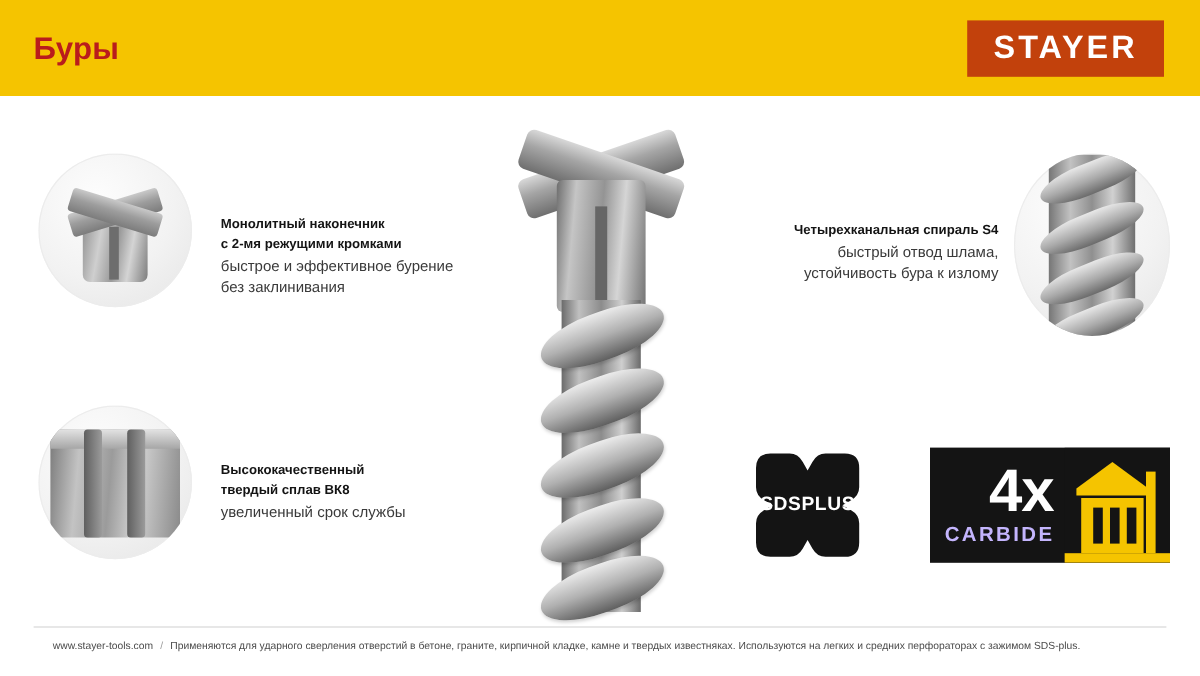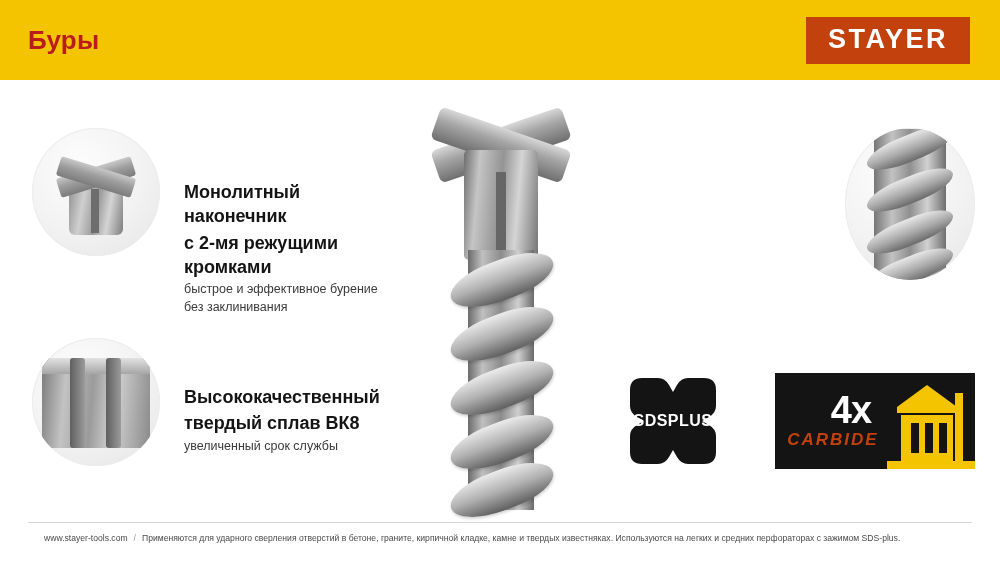--- a/index.html
+++ b/index.html
@@ -196,21 +196,21 @@
   
   .feature {
     position: absolute;
     font-size: 12.5px;
     line-height: 1.42;
     color: #3a3a3a;
   }
   .feature .f-title {
     font-weight: bold;
     color: #141414;
-    font-size: 18px;
+    font-size: 11px;
     line-height: 1.35;
     display: block;
     margin-bottom: 2px;
   }
   .feature.left { text-align: left; }
   .feature.right { text-align: right; }
 
   .feature-1 { left: 184px; top: 100px;  width: 200px; }
   .feature-2 { left: 184px; top: 305px;  width: 200px; }
   .feature-3 { left: 600px; top: 105px;  width: 232px; }
@@ -248,32 +248,31 @@
     flex: 0 0 112px;
     display: flex;
     flex-direction: column;
     align-items: center;
     justify-content: center;
     padding-left: 4px;
   }
   .cb-4x {
     color: #ffffff;
     font-weight: bold;
-    font-size: 38px;
+    font-size: 50px;
     line-height: 0.95;
     letter-spacing: -1px;
     margin-left: 36px;
   }
   .cb-carbide {
-    color: #c2410c;
+    color: #c4b5fd;
     font-weight: bold;
     font-size: 17px;
     letter-spacing: 2px;
     margin-top: 2px;
-    font-style: italic;
   }
   .cb-right {
     flex: 1;
     position: relative;
     height: 96px;
   }
 
   
   .footer-rule {
     position: absolute;
@@ -354,20 +353,25 @@
       <div>быстрое и эффективное бурение</div>
       <div>без заклинивания</div>
     </div>
 
     <div class="feature left feature-2">
       <span class="f-title">Высококачественный</span>
       <span class="f-title">твердый сплав ВК8</span>
       <div>увеличенный срок службы</div>
     </div>
 
+    <div class="feature right feature-3">
+      <span class="f-title">Четырехканальная спираль S4</span>
+      <div>быстрый отвод шлама,</div>
+      <div>устойчивость бура к излому</div>
+    </div>
 
     <div class="sds-badge">
       <svg width="90" height="90" viewBox="0 0 90 90">
         <path d="M14 2 H30 Q37 2 41 9 L45 16 L49 9 Q53 2 60 2 H76 Q88 2 88 14 V30 Q88 37 81 41 L74 45 L81 49 Q88 53 88 60 V76 Q88 88 76 88 H60 Q53 88 49 81 L45 74 L41 81 Q37 88 30 88 H14 Q2 88 2 76 V60 Q2 53 9 49 L16 45 L9 41 Q2 37 2 30 V14 Q2 2 14 2 Z" fill="#141414"></path>
       </svg>
       <div class="sds-text">
         <span>SDS</span>
         <span>PLUS</span>
       </div>
     </div>

